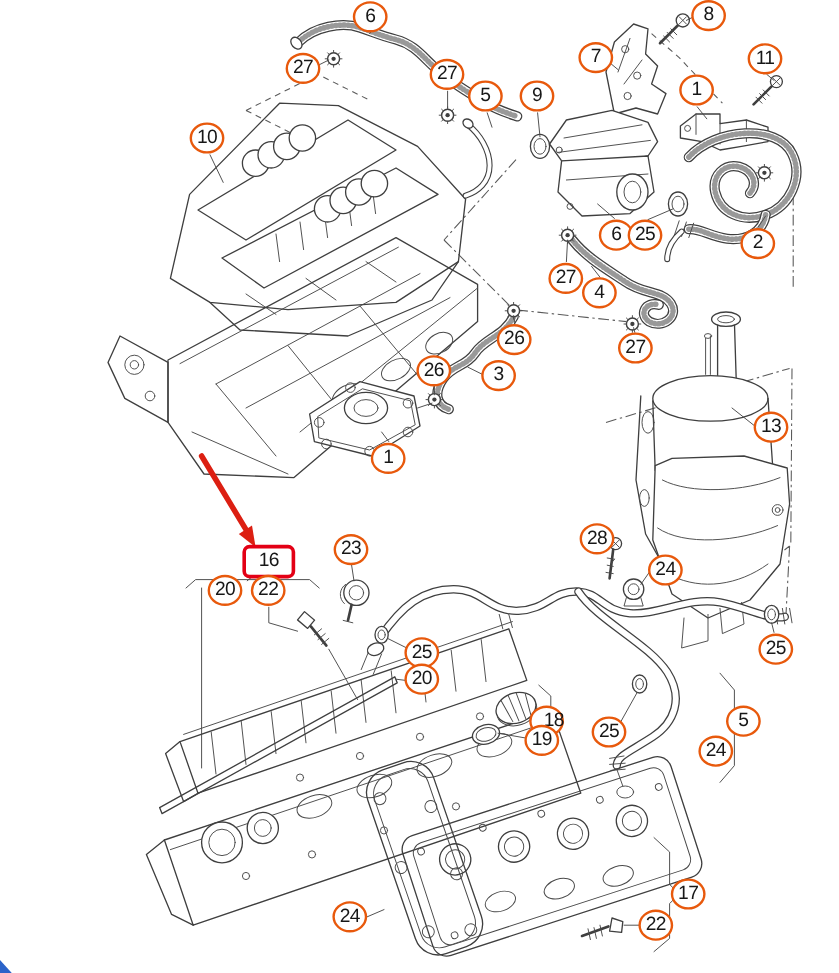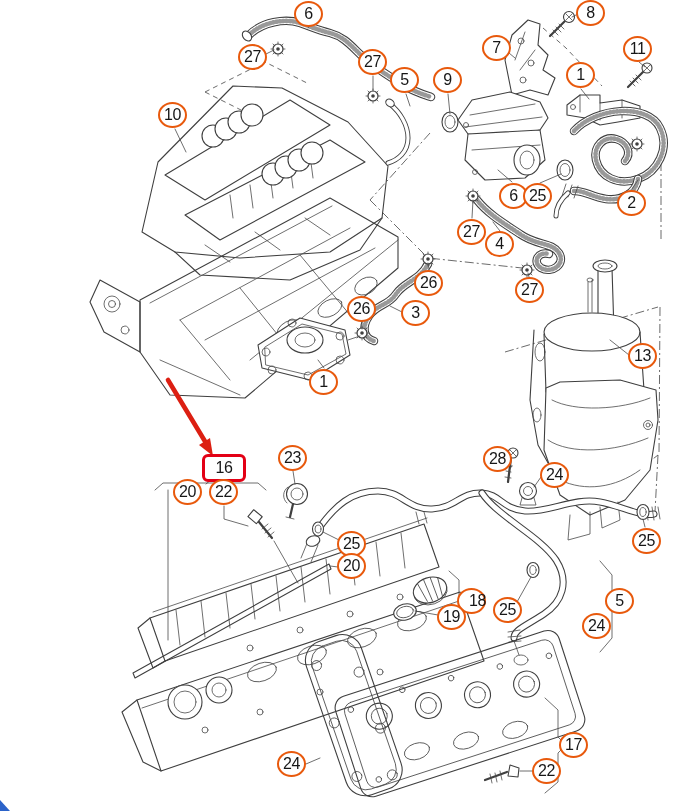--- a/index.html
+++ b/index.html
@@ -399,26 +399,26 @@
       <div class="callout" style="left: 429px; top: 283px;">26</div>
       <div class="callout" style="left: 530px; top: 290px;">27</div>
       <div class="callout" style="left: 362px; top: 309px;">26</div>
       <div class="callout" style="left: 416px; top: 313px;">3</div>
       <div class="callout" style="left: 324px; top: 382px;">1</div>
       <div class="callout" style="left: 643px; top: 356px;">13</div>
       <div class="callout" style="left: 293px; top: 458px;">23</div>
       <div class="callout box" style="left: 218px; top: 468px;">16</div>
       <div class="callout" style="left: 188px; top: 492px;">20</div>
       <div class="callout" style="left: 224px; top: 492px;">22</div>
-      <div class="callout" style="left: 498px; top: 459px;">28</div>
+      <div class="callout" style="left: 498px; top: 449px;">28</div>
       <div class="callout" style="left: 555px; top: 475px;">24</div>
       <div class="callout" style="left: 352px; top: 544px;">25</div>
       <div class="callout" style="left: 352px; top: 566px;">20</div>
       <div class="callout" style="left: 647px; top: 541px;">25</div>
-      <div class="callout" style="left: 472px; top: 601px; padding-left: 12px;">18</div>
+      <div class="callout" style="left: 456px; top: 601px; padding-left: 12px;">18</div>
       <div class="callout" style="left: 508px; top: 610px;">25</div>
       <div class="callout" style="left: 452px; top: 617px;">19</div>
       <div class="callout" style="left: 620px; top: 601px;">5</div>
       <div class="callout" style="left: 597px; top: 626px;">24</div>
       <div class="callout" style="left: 292px; top: 764px;">24</div>
       <div class="callout" style="left: 574px; top: 745px;">17</div>
       <div class="callout" style="left: 547px; top: 771px;">22</div>
     </div>
 </div>
 

